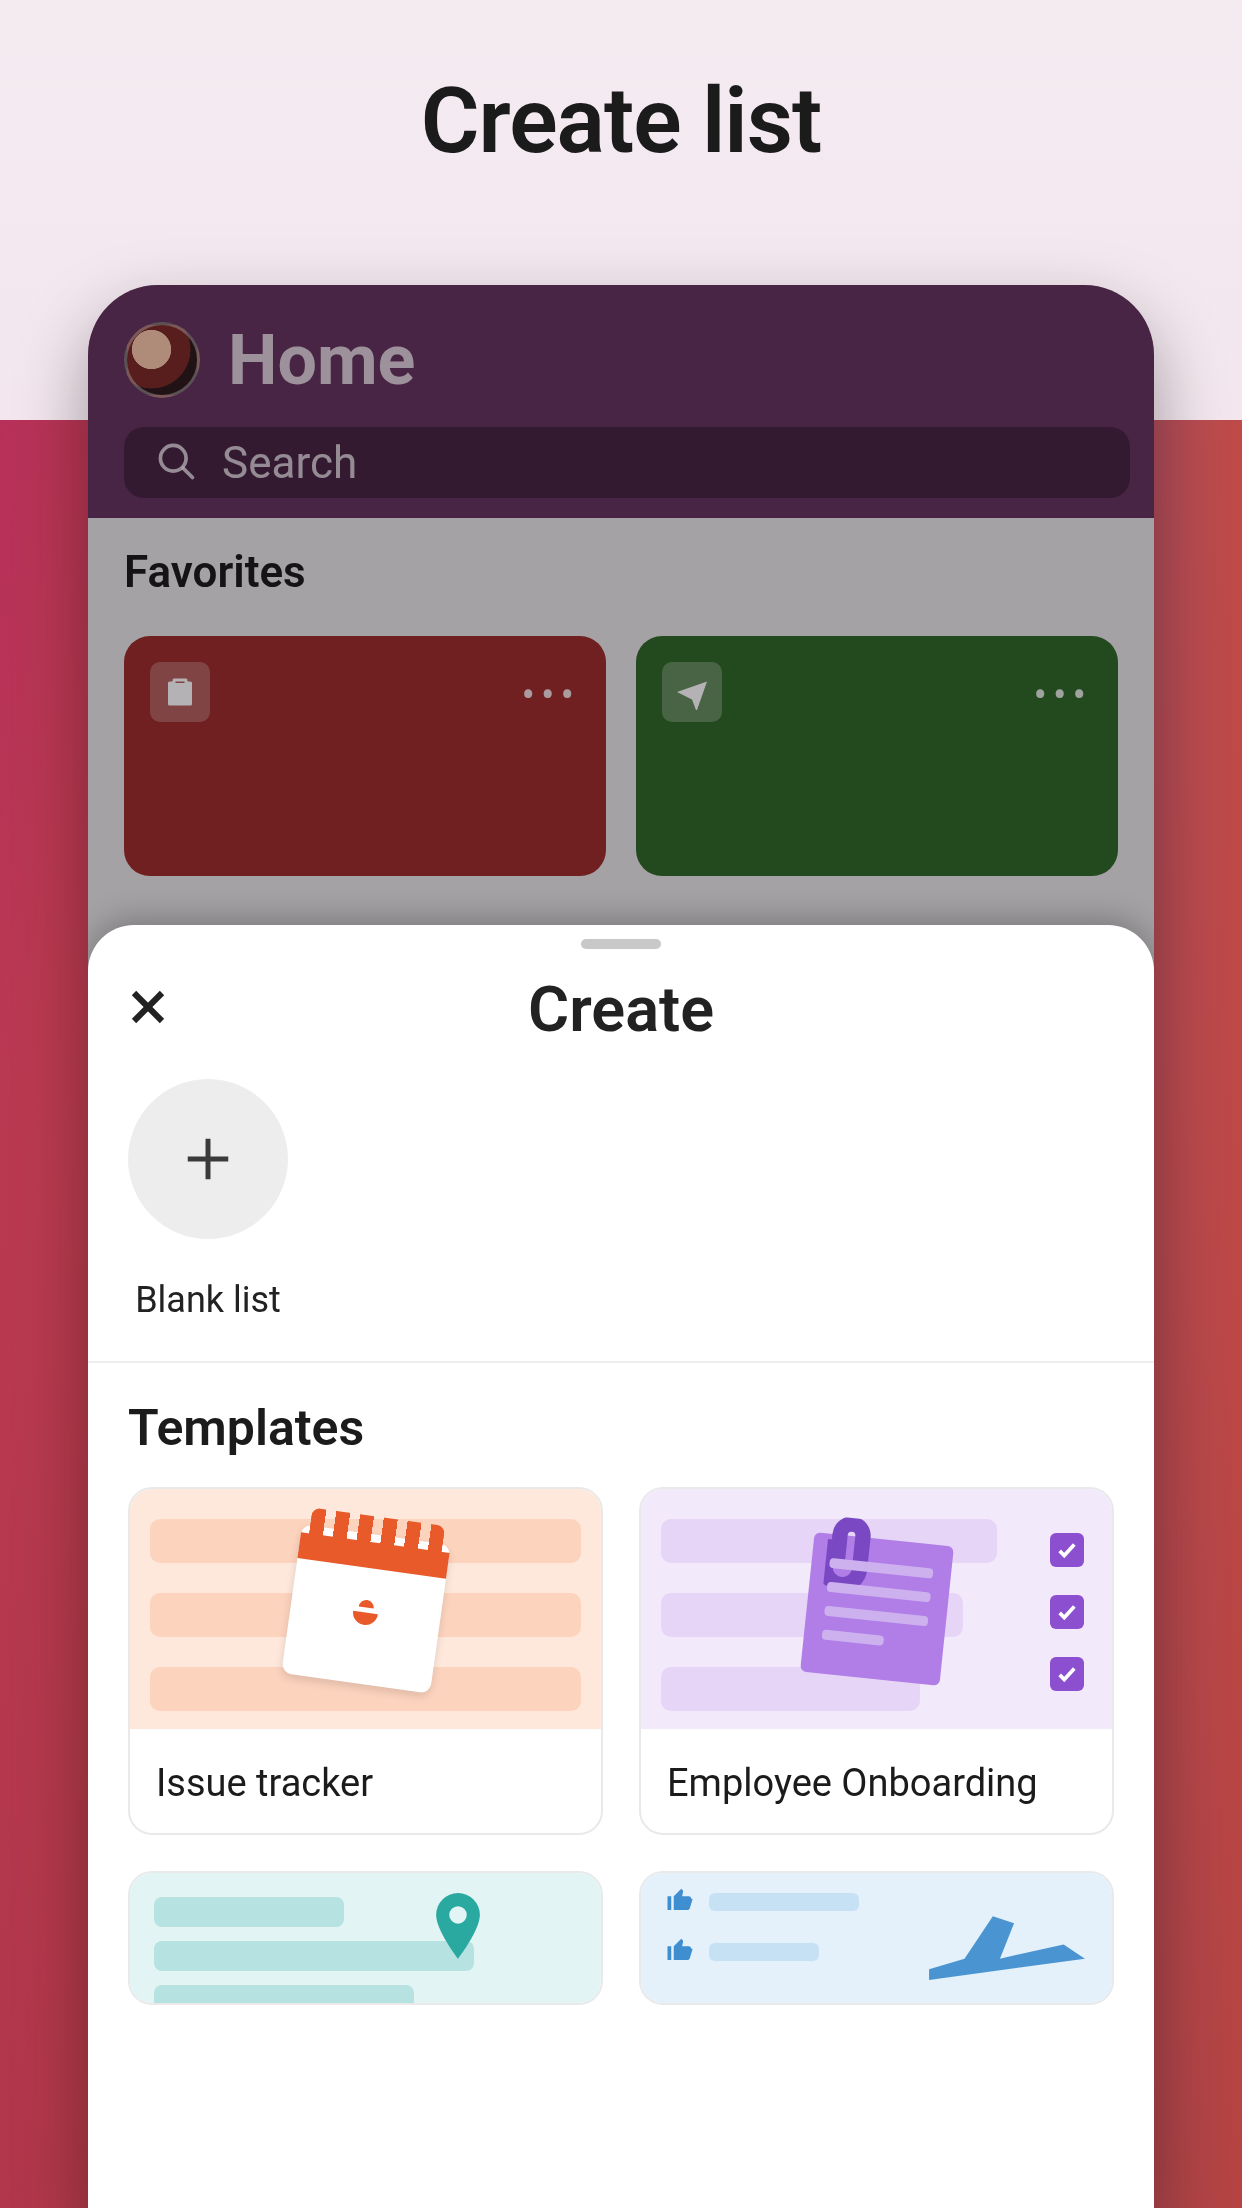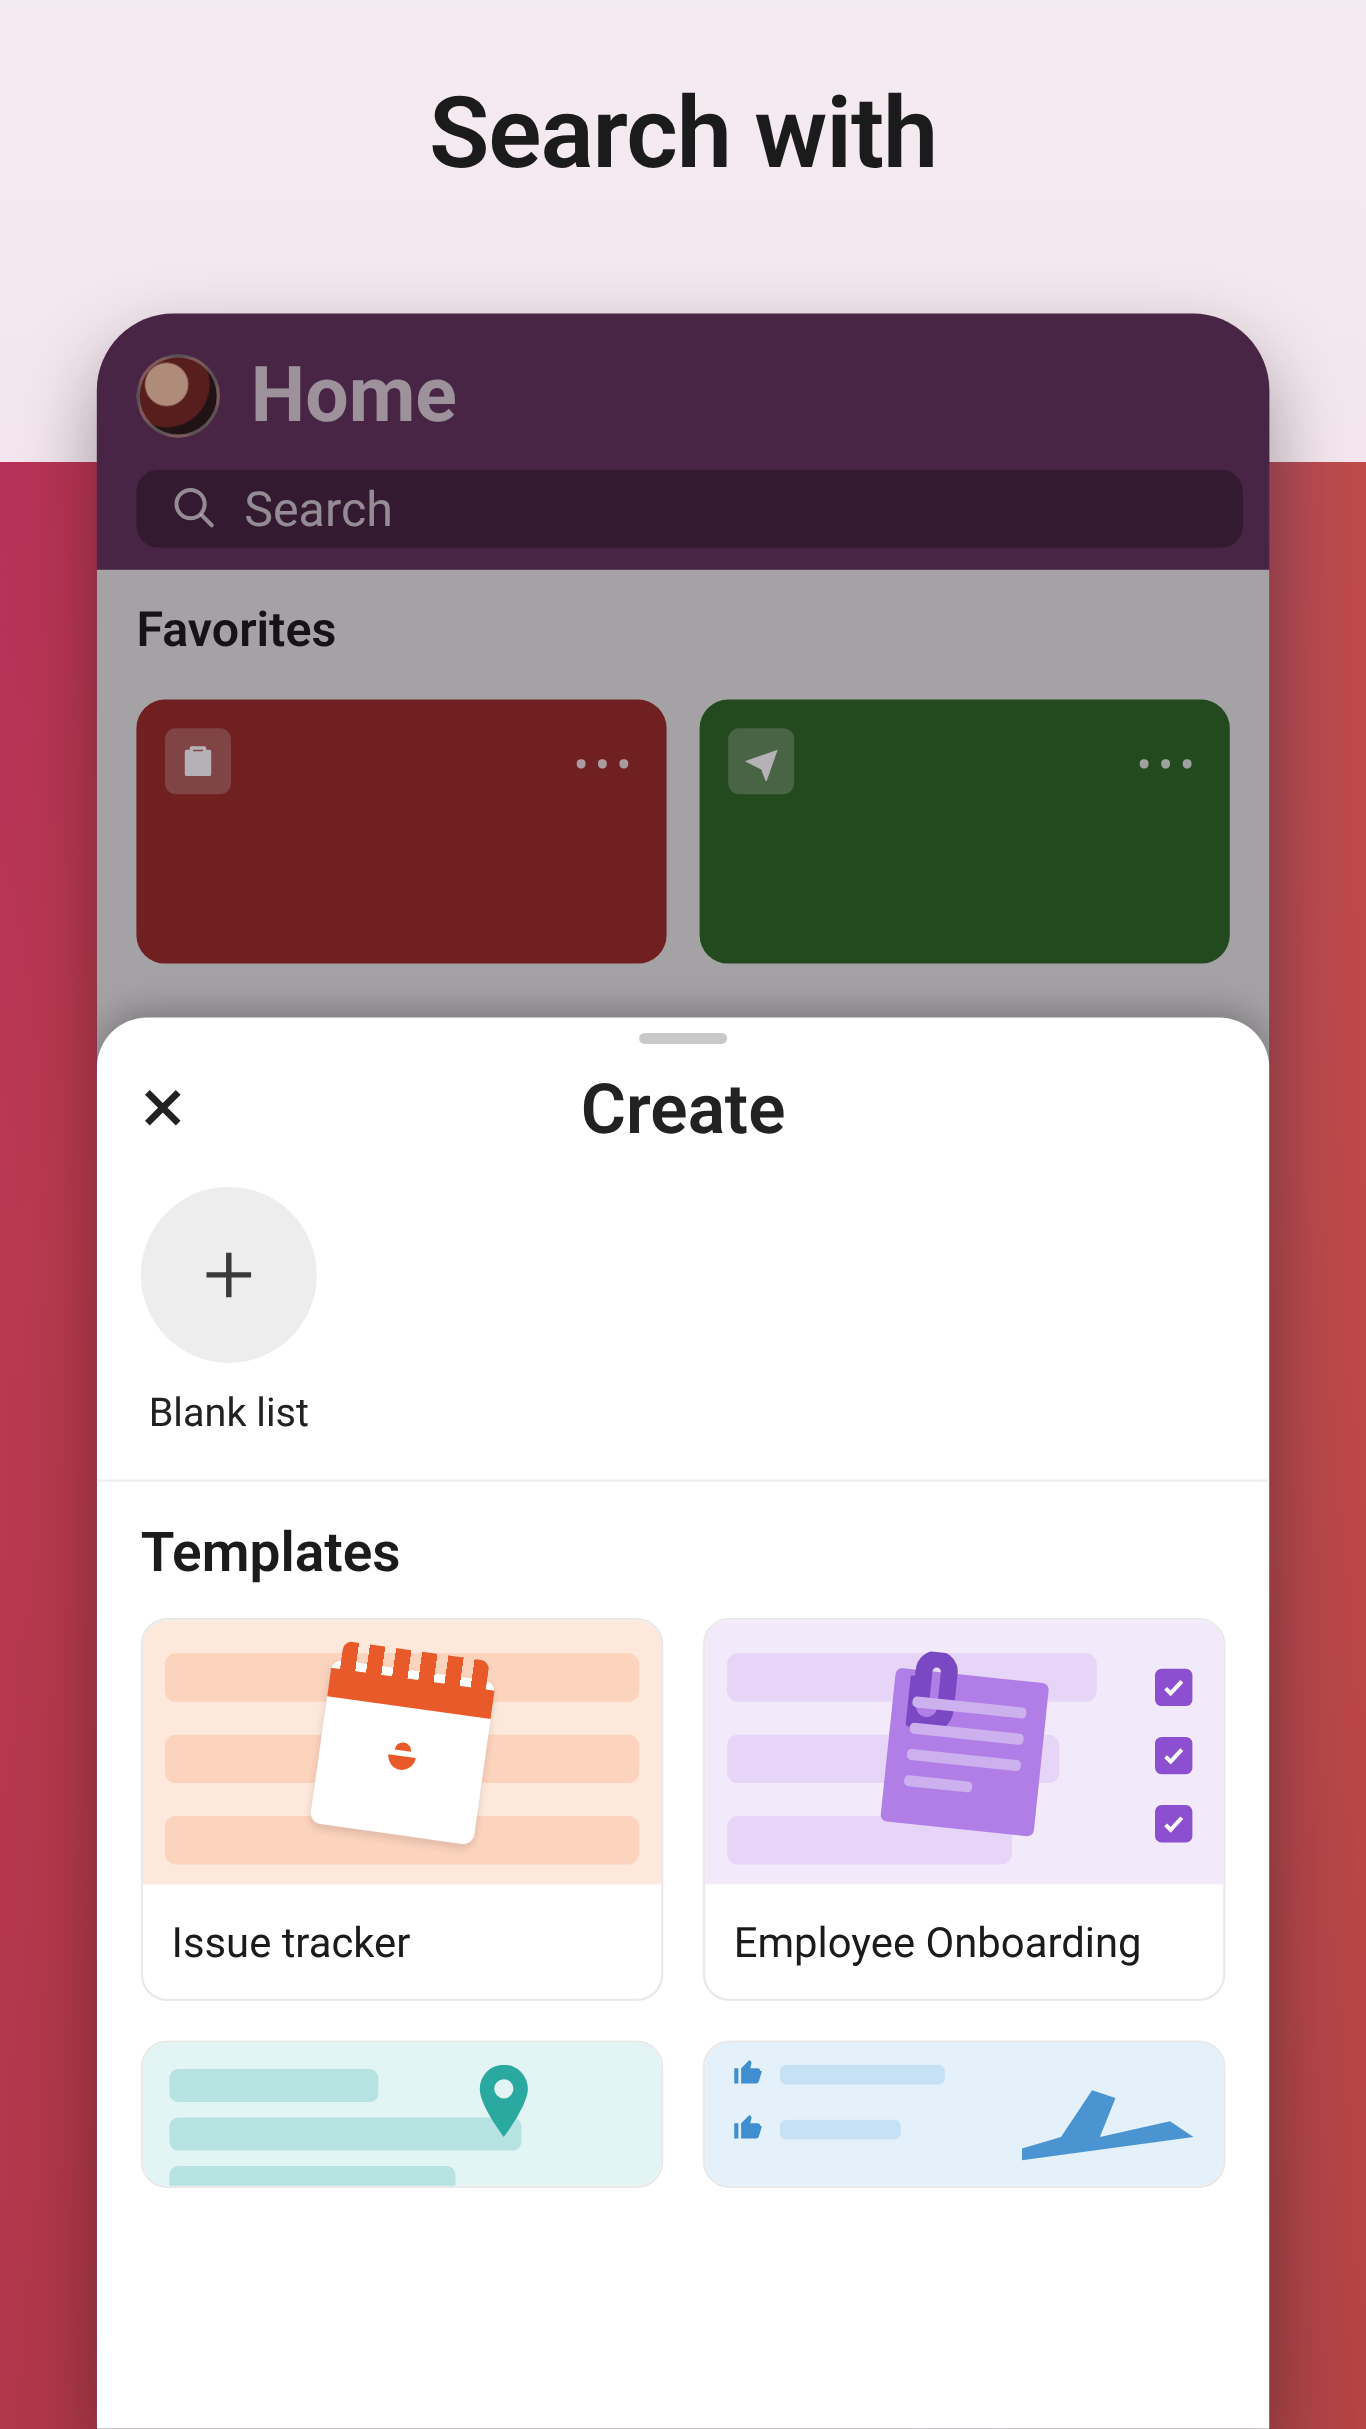--- a/index.html
+++ b/index.html
@@ -111,21 +111,21 @@
   }
   .sheet-title { font-size:63px; font-weight:600; color:#222; }
   .close-btn {
     position:absolute; left:30px; top:50%; transform:translateY(-50%);
     width:60px; height:60px; display:flex; align-items:center; justify-content:center;
     cursor:pointer;
   }
   .close-btn svg { width:42px; height:42px; stroke:#222; stroke-width:3.5; }
 
   .blank-row { padding: 10px 40px 40px 40px; display:flex; }
-  .blank-item { display:flex; flex-direction:column; align-items:center; gap:24px; cursor:pointer; }
+  .blank-item { display:flex; flex-direction:column; align-items:center; gap:40px; cursor:pointer; }
   .blank-circle {
     width:160px; height:160px; border-radius:50%; background:#ededed;
     display:flex; align-items:center; justify-content:center;
   }
   .blank-circle svg { width:54px; height:54px; stroke:#3a3a3a; stroke-width:2.2; }
   .blank-label { font-size:36px; color:#222; }
 
   .divider { height:2px; background:#eee; margin: 0; }
 
   .templates-section { padding: 36px 40px 0 40px; }
@@ -196,21 +196,21 @@
   .plane { position:absolute; right:20px; top:30px; }
   .plane svg { width:170px; height:90px; fill:#4a95d1; }
 </style>
 </head>
 <body>
 
 <div class="bg"></div>
 <div class="bg-band2"></div>
 
 <div class="promo-title">
-  <div>Search with</div>
+  <div>Create list</div>
 </div>
 
 <div class="phone">
   <div class="phone-stack">
 
     <div class="app-header">
       <div class="header-row">
         <div class="avatar"></div>
         <div class="app-title">Home</div>
       </div>

